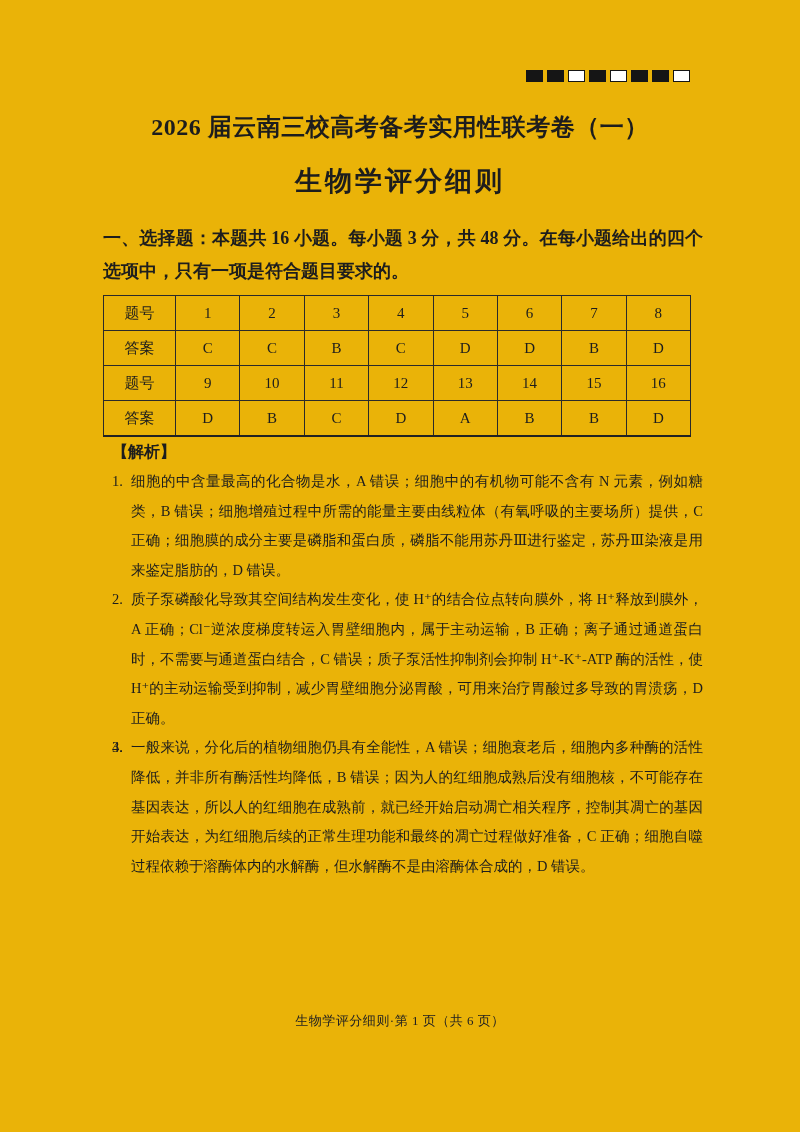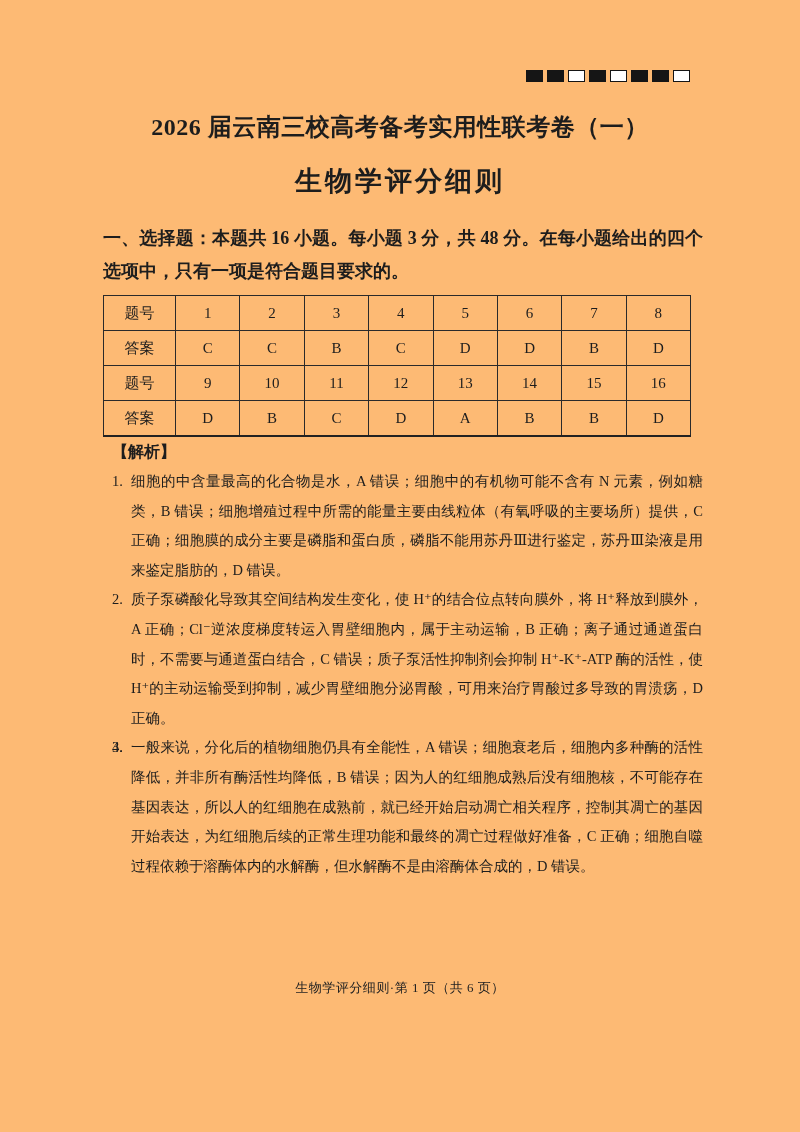--- a/index.html
+++ b/index.html
@@ -5,21 +5,21 @@
   html, body { margin: 0; padding: 0; }
   body {
     width: 800px; height: 1132px;
     background: #ffffff;
     font-family: "Liberation Serif", "DejaVu Serif", serif;
     color: #1d1d1d;
   }
   .page {
     position: relative;
     width: 800px; height: 1132px;
-    background: #fdba74;
+    background: #eab308;
     overflow: hidden;
   }
   
   .marks {
     position: absolute;
     top: 70px; right: 110px;
     display: flex; gap: 4px;
     height: 13px;
   }
   .mark {
@@ -76,21 +76,21 @@
     margin-left: 9px;
     padding-left: 19px;
     font-size: 14.5px;
     line-height: 29.6px;
     text-align: justify;
   }
   .para .num { position: absolute; left: 0; top: 0; }
 
   .footer {
     position: absolute;
-    top: 979px; left: 0;
+    top: 1012px; left: 0;
     width: 800px;
     text-align: center;
     font-size: 13px;
     color: #222222;
     letter-spacing: 0.5px;
   }
 </style>
 </head>
 <body>
 

